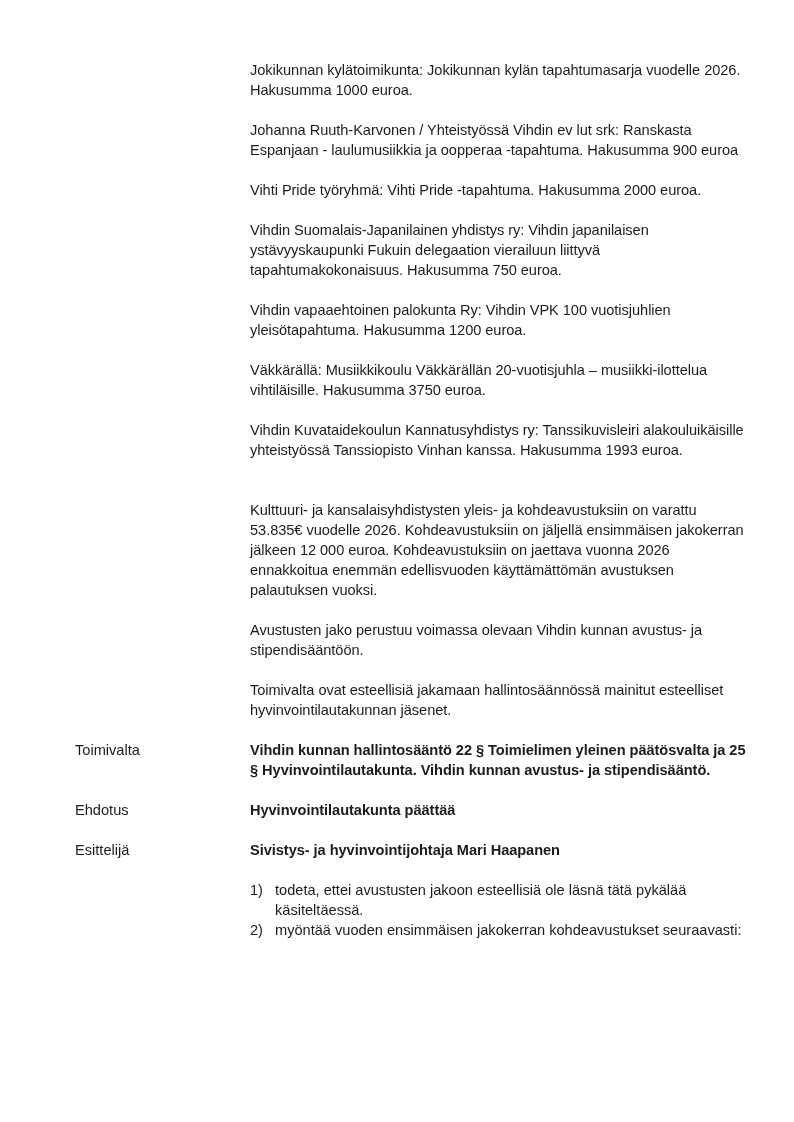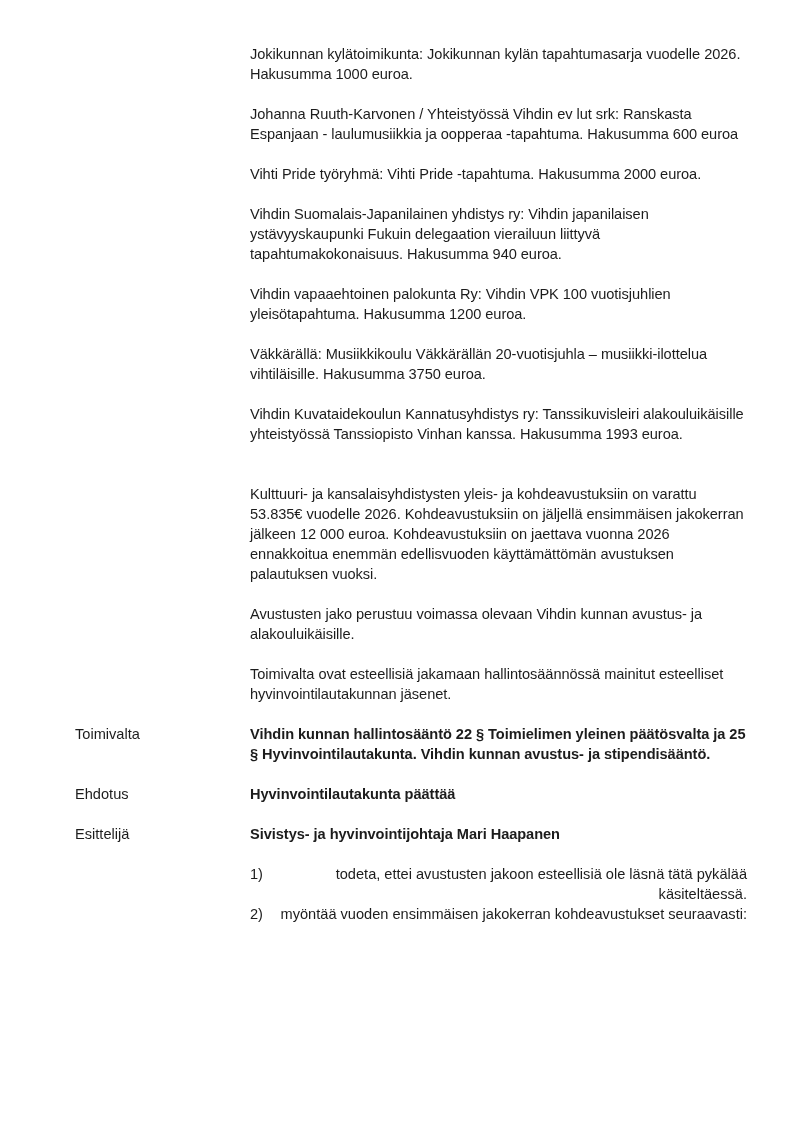--- a/index.html
+++ b/index.html
@@ -16,21 +16,21 @@
     font-family: "Liberation Sans", "DejaVu Sans", sans-serif;
     color: #1c1c1c;
   }
   .content {
     position: absolute;
     top: 44px;
     left: 0;
     right: 0;
   }
   .para {
-    margin: 0 0 20px 250px;
+    margin: 16px 0 20px 250px;
     width: 497px;
     font-size: 14.6px;
     line-height: 20px;
     letter-spacing: -0.05px;
   }
   .big-gap {
     margin-top: 40px;
   }
   .field-row {
     display: flex;
@@ -57,38 +57,37 @@
     display: flex;
     font-size: 14.6px;
     line-height: 20px;
   }
   .list-item-number {
     flex: 0 0 25px;
     width: 25px;
   }
   .list-item-text {
     flex: 1;
-    text-align: right;
   }
 </style>
 </head>
 <body>
 
 <div class="page">
   <div class="content">
 
     <p class="para">Jokikunnan kylätoimikunta: Jokikunnan kylän tapahtumasarja vuodelle 2026. Hakusumma 1000 euroa.</p>
-    <p class="para">Johanna Ruuth-Karvonen / Yhteistyössä Vihdin ev lut srk: Ranskasta Espanjaan - laulumusiikkia ja oopperaa -tapahtuma. Hakusumma 600 euroa</p>
+    <p class="para">Johanna Ruuth-Karvonen / Yhteistyössä Vihdin ev lut srk: Ranskasta Espanjaan - laulumusiikkia ja oopperaa -tapahtuma. Hakusumma 900 euroa</p>
     <p class="para">Vihti Pride työryhmä: Vihti Pride -tapahtuma. Hakusumma 2000 euroa.</p>
-    <p class="para">Vihdin Suomalais-Japanilainen yhdistys ry: Vihdin japanilaisen ystävyyskaupunki Fukuin delegaation vierailuun liittyvä tapahtumakokonaisuus. Hakusumma 940 euroa.</p>
+    <p class="para">Vihdin Suomalais-Japanilainen yhdistys ry: Vihdin japanilaisen ystävyyskaupunki Fukuin delegaation vierailuun liittyvä tapahtumakokonaisuus. Hakusumma 750 euroa.</p>
     <p class="para">Vihdin vapaaehtoinen palokunta Ry: Vihdin VPK 100 vuotisjuhlien yleisötapahtuma. Hakusumma 1200 euroa.</p>
     <p class="para">Väkkärällä: Musiikkikoulu Väkkärällän 20-vuotisjuhla – musiikki-ilottelua vihtiläisille. Hakusumma 3750 euroa.</p>
     <p class="para">Vihdin Kuvataidekoulun Kannatusyhdistys ry: Tanssikuvisleiri alakouluikäisille yhteistyössä Tanssiopisto Vinhan kanssa. Hakusumma 1993 euroa.</p>
     <p class="para big-gap">Kulttuuri- ja kansalaisyhdistysten yleis- ja kohdeavustuksiin on varattu 53.835€ vuodelle 2026. Kohdeavustuksiin on jäljellä ensimmäisen jakokerran jälkeen 12 000 euroa. Kohdeavustuksiin on jaettava vuonna 2026 ennakkoitua enemmän edellisvuoden käyttämättömän avustuksen palautuksen vuoksi.</p>
-    <p class="para">Avustusten jako perustuu voimassa olevaan Vihdin kunnan avustus- ja alakouluikäisille.</p>
+    <p class="para">Avustusten jako perustuu voimassa olevaan Vihdin kunnan avustus- ja stipendisääntöön.</p>
     <p class="para">Toimivalta ovat esteellisiä jakamaan hallintosäännössä mainitut esteelliset hyvinvointilautakunnan jäsenet.</p>
 
     <div class="field-row big-gap">
       <div class="field-label">Toimivalta</div>
       <div class="field-value">Vihdin kunnan hallintosääntö 22 § Toimielimen yleinen päätösvalta ja 25 § Hyvinvointilautakunta. Vihdin kunnan avustus- ja stipendisääntö.</div>
     </div>
 
 
     <div class="field-row">
       <div class="field-label">Ehdotus</div>

